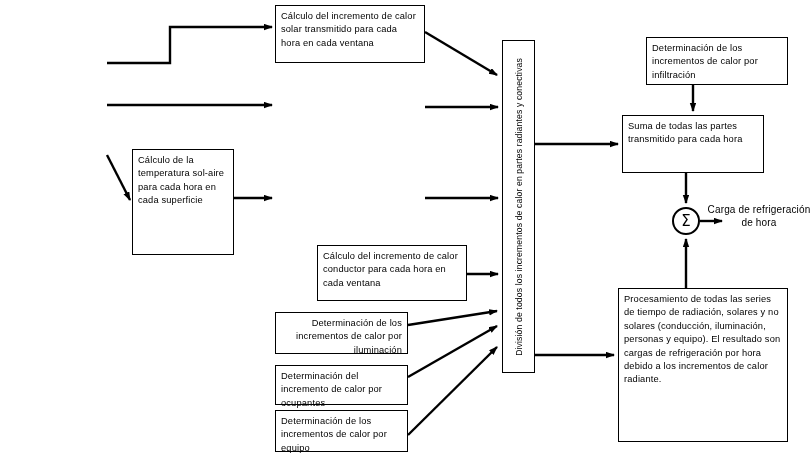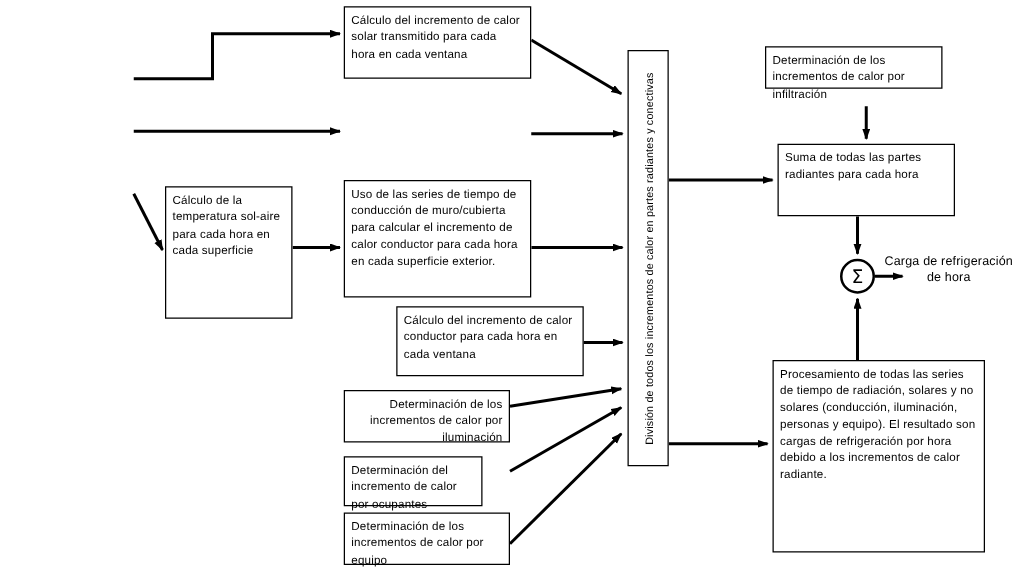--- a/index.html
+++ b/index.html
@@ -123,37 +123,36 @@
       <path d="M700,221 L722,221"></path>
     </g>
   </svg>
 
 
   <div class="node" style="left:132px; top:149px; width:102px; height:106px;">Cálculo de la temperatura sol-aire para cada hora en cada superficie</div>
 
   <div class="node" style="left:275px; top:5px;   width:150px; height:58px;">Cálculo del incremento de calor solar transmitido para cada hora en cada ventana</div>
 
 
-  <div class="node" style="left:275px; top:144px; width:150px; height:94px;">Uso de las series de tiempo de conducción de muro/cubierta para calcular el incremento de calor conductor para cada hora en cada superficie exterior.</div>
 
   <div class="node" style="left:275px; top:245px; width:150px; height:56px;margin-left:42px;">Cálculo del incremento de calor conductor para cada hora en cada ventana</div>
 
   <div class="node" style="left:275px; top:312px; width:133px; height:42px;text-align:right;">Determinación de los incrementos de calor por iluminación</div>
 
-  <div class="node" style="left:275px; top:365px; width:111px; height:40px;">Determinación del incremento de calor por ocupantes</div>
+  <div class="node" style="left:275px; top:365px; width:133px; height:40px;">Determinación del incremento de calor por ocupantes</div>
 
   <div class="node" style="left:275px; top:410px; width:133px; height:42px;">Determinación de los incrementos de calor por equipo</div>
 
   <div class="node vert" style="left:502px; top:40px; width:33px; height:333px;">
     <span class="vert-inner">División de todos los incrementos de calor en partes radiantes y conectivas</span>
   </div>
 
-  <div class="node" style="left:612px; top:37px;  width:142px; height:34px;">Determinación de los incrementos de calor por infiltración</div>
+  <div class="node" style="left:646px; top:37px;  width:142px; height:48px;">Determinación de los incrementos de calor por infiltración</div>
 
-  <div class="node" style="left:622px; top:115px; width:142px; height:58px;">Suma de todas las partes radiantes para cada hora</div>
+  <div class="node" style="left:622px; top:115px; width:142px; height:58px;">Suma de todas las partes transmitido para cada hora</div>
 
   <div class="node" style="left:618px; top:288px; width:170px; height:154px;">Procesamiento de todas las series de tiempo de radiación, solares y no solares (conducción, iluminación, personas y equipo). El resultado son cargas de refrigeración por hora debido a los incrementos de calor radiante.</div>
 
   <div class="sigma" style="left:672px; top:207px; width:28px; height:28px;">Σ</div>
 
   <div class="freetext" style="left:707px; top:203px; width:104px;">Carga de refrigeración de hora</div>
 
 </div>
 
 </body></html>

